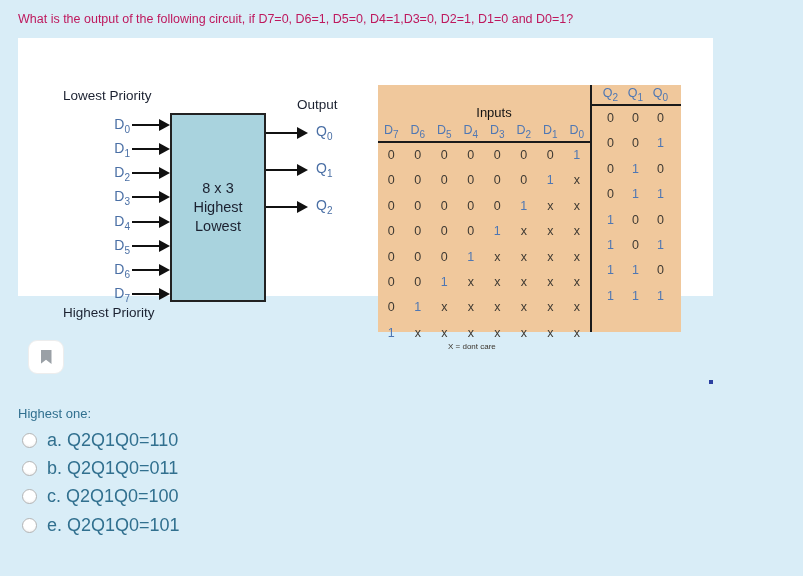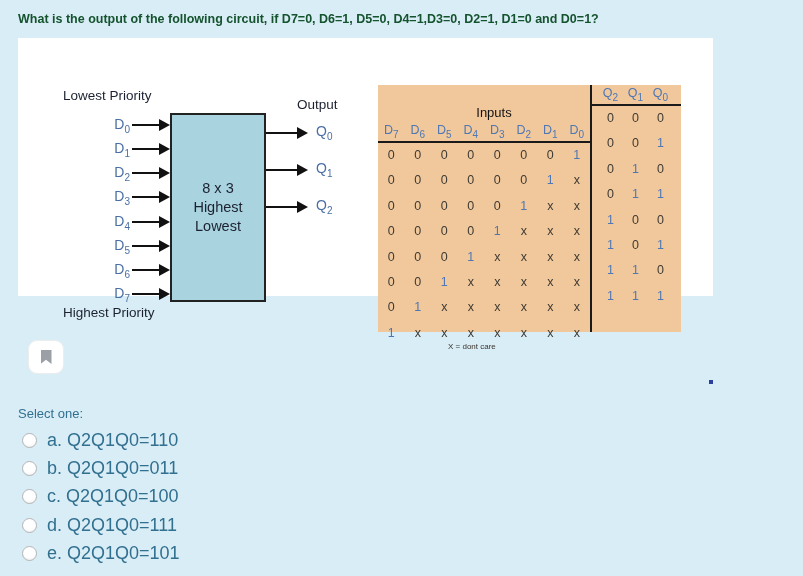--- a/index.html
+++ b/index.html
@@ -1,20 +1,20 @@
 <!DOCTYPE html>
 <html><head>
 <meta charset="utf-8">
 <style>
   html,body{margin:0;padding:0;}
   body{
     width:803px;height:576px;position:relative;overflow:hidden;
     background:#d9edf7;font-family:"Liberation Sans",sans-serif;
   }
-  .question{position:absolute;left:18px;top:12px;width:770px;font-size:12.5px;color:#14532d;font-weight:bold;}
+  .question{position:absolute;left:18px;top:12px;width:770px;font-size:12.5px;color:#be185d;}
   .panel{position:absolute;left:18px;top:38px;width:695px;height:258px;background:#ffffff;}
   .diagram{position:absolute;left:0;top:0;width:360px;height:347px;}
   .static-label{position:absolute;color:#1b2130;font-size:13.5px;}
   .dlabel{position:absolute;left:40px;width:72px;height:18px;text-align:right;font-size:14px;color:#4a6fa5;}
   .dlabel sub,.qlabel sub,.cell sub{font-size:10px;}
   .arrow{position:absolute;height:12px;}
   .arrow.in{left:114px;width:38px;}
   .arrow.out{left:248px;width:42px;}
   .arrow .shaft{position:absolute;left:0;right:9px;top:5px;height:2px;background:#111;}
   .arrow .head{position:absolute;right:0;top:0;width:0;height:0;
@@ -272,35 +272,31 @@
 
   <div class="footnote">X = dont care</div>
 
   <button class="bookmark-btn">
     <span class="bookmark-glyph"></span>
   </button>
 
   <div class="corner-dot"></div>
 </div>
 
-<div class="select-one">Select one:</div>
+<div class="select-one">Highest one:</div>
 <div id="options">
     <div class="opt">
       <span class="radio"></span>
       <span class="opt-label">a. Q2Q1Q0=110</span>
     </div>
     <div class="opt">
       <span class="radio"></span>
       <span class="opt-label">b. Q2Q1Q0=011</span>
     </div>
     <div class="opt">
       <span class="radio"></span>
       <span class="opt-label">c. Q2Q1Q0=100</span>
     </div>
     <div class="opt">
       <span class="radio"></span>
-      <span class="opt-label">d. Q2Q1Q0=111</span>
-    </div>
-    <div class="opt">
-      <span class="radio"></span>
       <span class="opt-label">e. Q2Q1Q0=101</span>
     </div>
   </div>
 
 </body></html>

